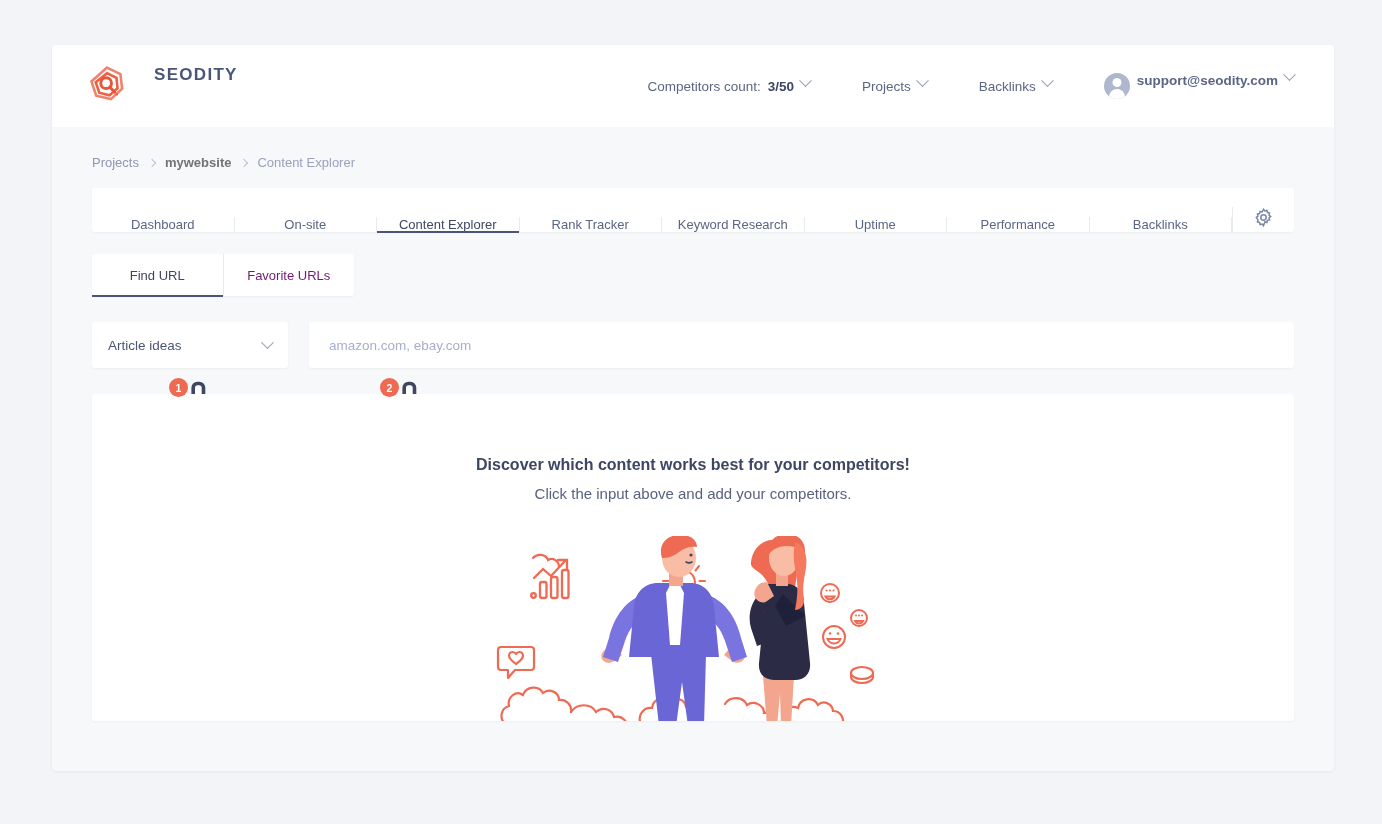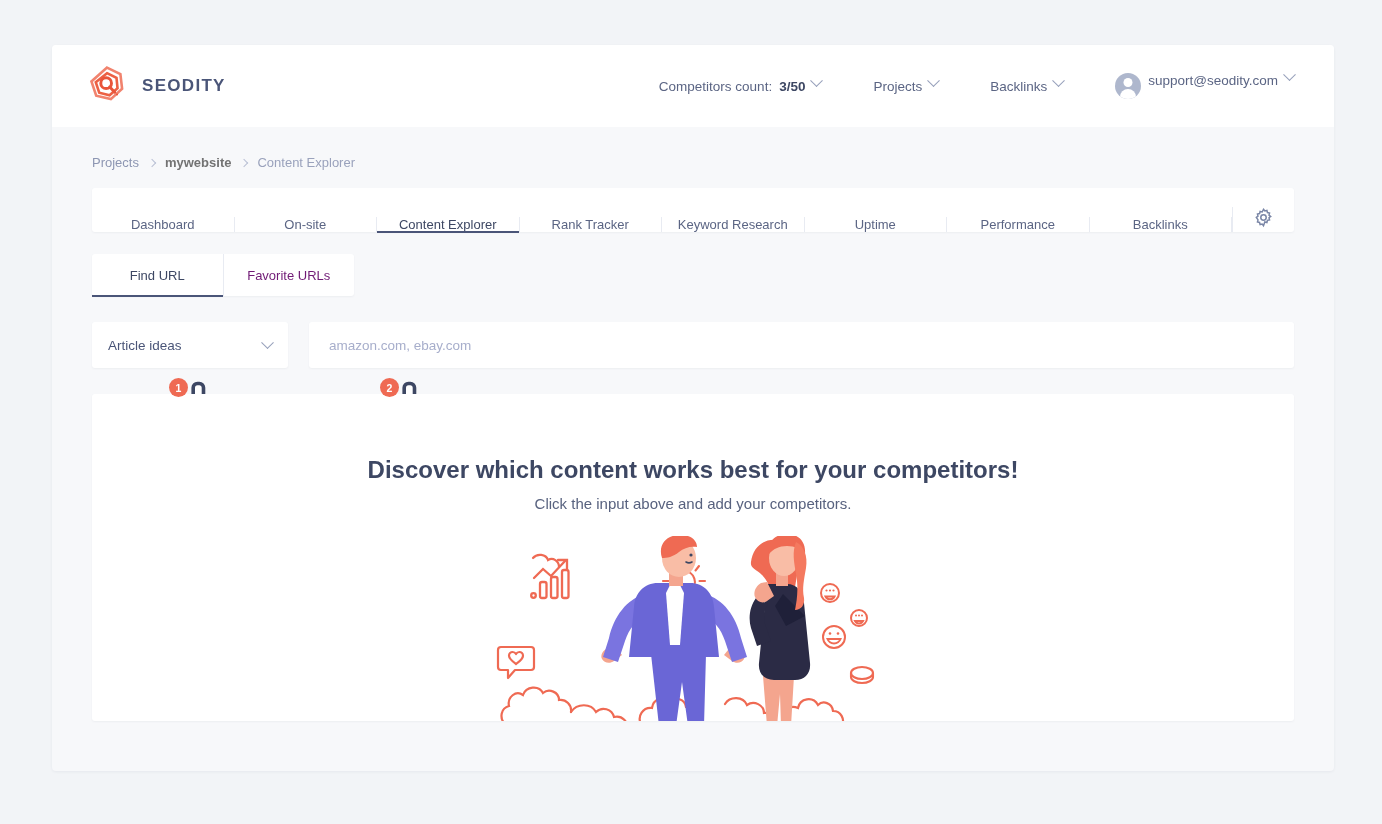--- a/index.html
+++ b/index.html
@@ -18,21 +18,21 @@
     box-shadow: 0 1px 3px rgba(40,50,80,.06);
   }
 
   
   .topbar {
     height: 82px; background: #ffffff;
     display: flex; align-items: center;
     border-radius: 4px 4px 0 0;
     padding: 0 40px 0 36px;
   }
-  .brand { display: flex; align-items: center; gap: 16px; }
+  .brand { display: flex; align-items: flex-start; gap: 28px; }
   .brand-name {
     font-size: 17px; font-weight: bold; letter-spacing: 1.3px;
     color: #4a5578;
   }
   .topbar-right {
     margin-left: auto; display: flex; align-items: center;
   }
   .tb-item {
     display: flex; gap: 7px;
     font-size: 13.5px; color: #5b6584;
@@ -144,21 +144,21 @@
 
   
   .content-card {
     margin: 26px 40px 0 40px;
     height: 327px; background: #fff;
     border-radius: 3px; overflow: hidden; position: relative;
     box-shadow: 0 1px 2px rgba(40,50,80,.05);
   }
   .empty-title {
     text-align: center; margin-top: 62px;
-    font-size: 24px; font-weight: bold; color: #3d4763;
+    font-size: 16px; font-weight: bold; color: #3d4763;
   }
   .empty-sub {
     text-align: center; margin-top: 11px;
     font-size: 15px; color: #58627f;
   }
   .illus { position: absolute; left: 50%; transform: translateX(-50%); top: 142px; }
 
   
   .pointer { position: absolute; }
   .badge {
@@ -201,21 +201,21 @@
       <div class="tb-item">
         <span>Projects</span>
         <span class="caret"></span>
       </div>
 
       <div class="tb-item">
         <span>Backlinks</span>
         <span class="caret"></span>
       </div>
 
-      <div class="tb-item" style="padding-right:0;">
+      <div class="tb-item" style="padding-right:0;font-weight:bold;">
         <span class="avatar"></span>
         <span>support@seodity.com</span>
         <span class="caret"></span>
       </div>
 
     </div>
   </div>
 
   <div class="breadcrumb">
     <span class="crumb">Projects</span>

